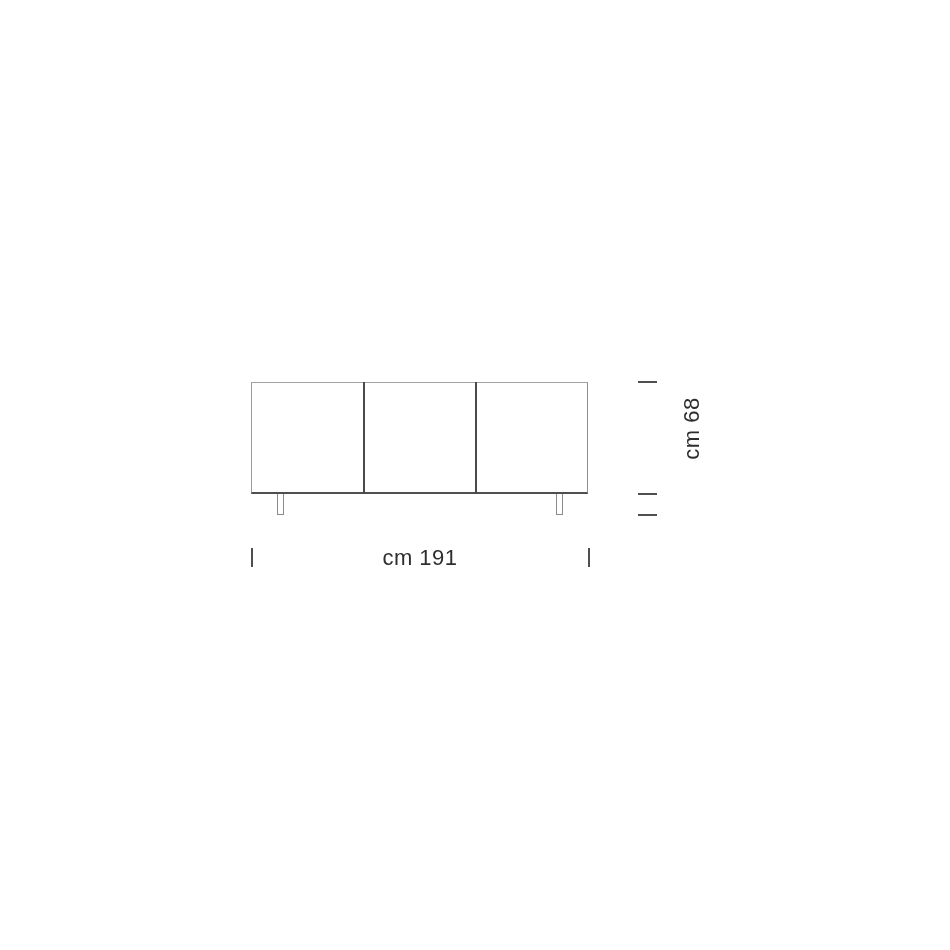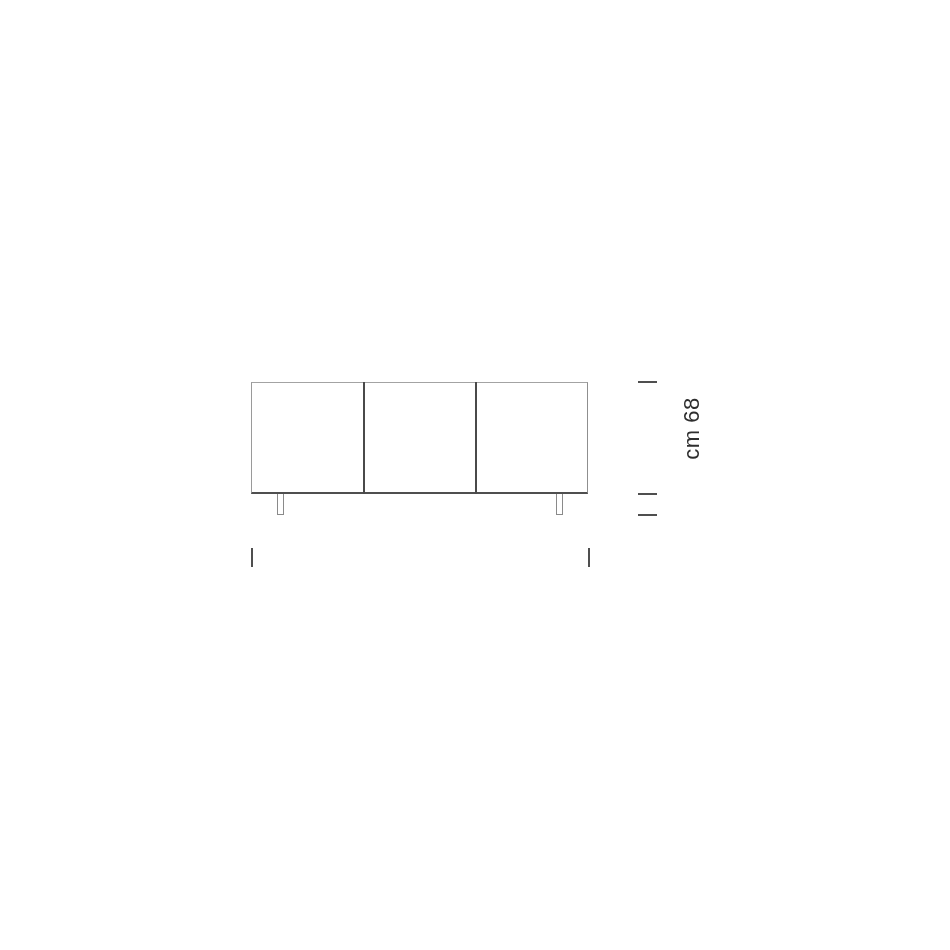--- a/index.html
+++ b/index.html
@@ -112,14 +112,15 @@
   <div class="leg left"></div>
   <div class="leg right"></div>
 
   <div class="h-tick top"></div>
   <div class="h-tick middle"></div>
   <div class="h-tick bottom"></div>
   <div class="height-label">cm 68</div>
 
   <div class="w-tick left"></div>
   <div class="w-tick right"></div>
+  <div class="width-label">cm 191</div>
 
 </div>
 
 </body></html>

